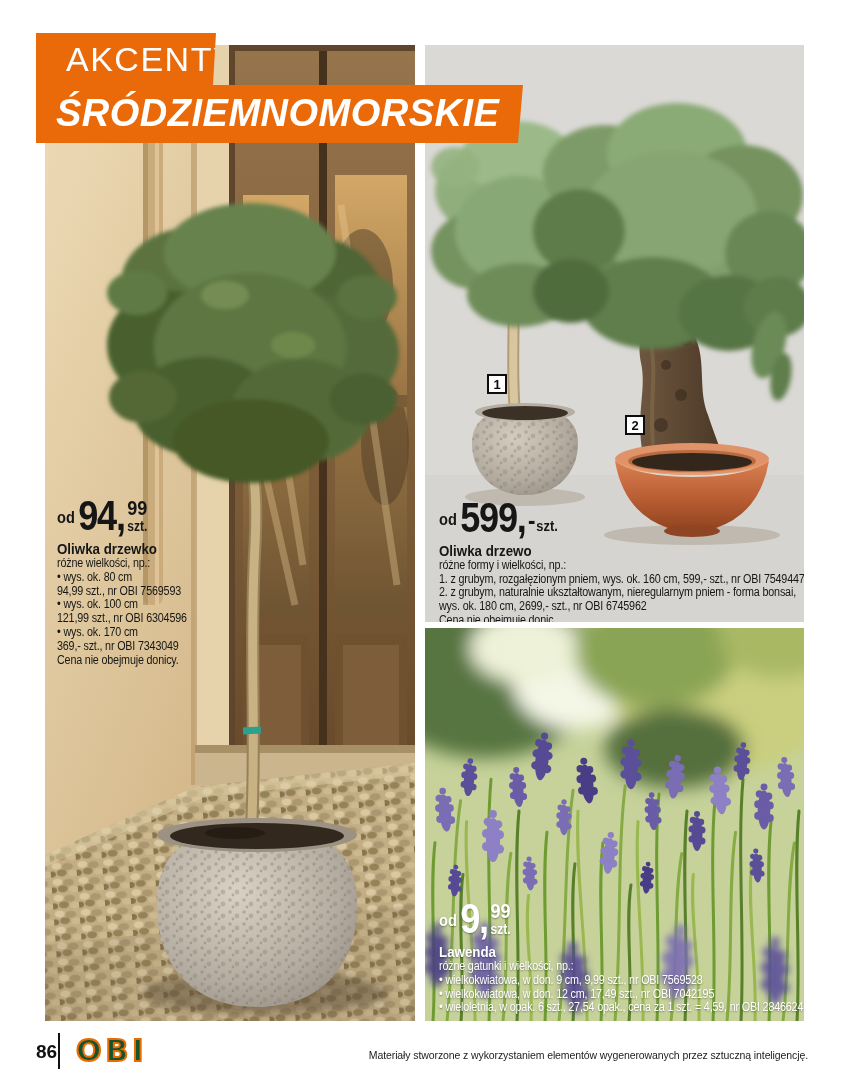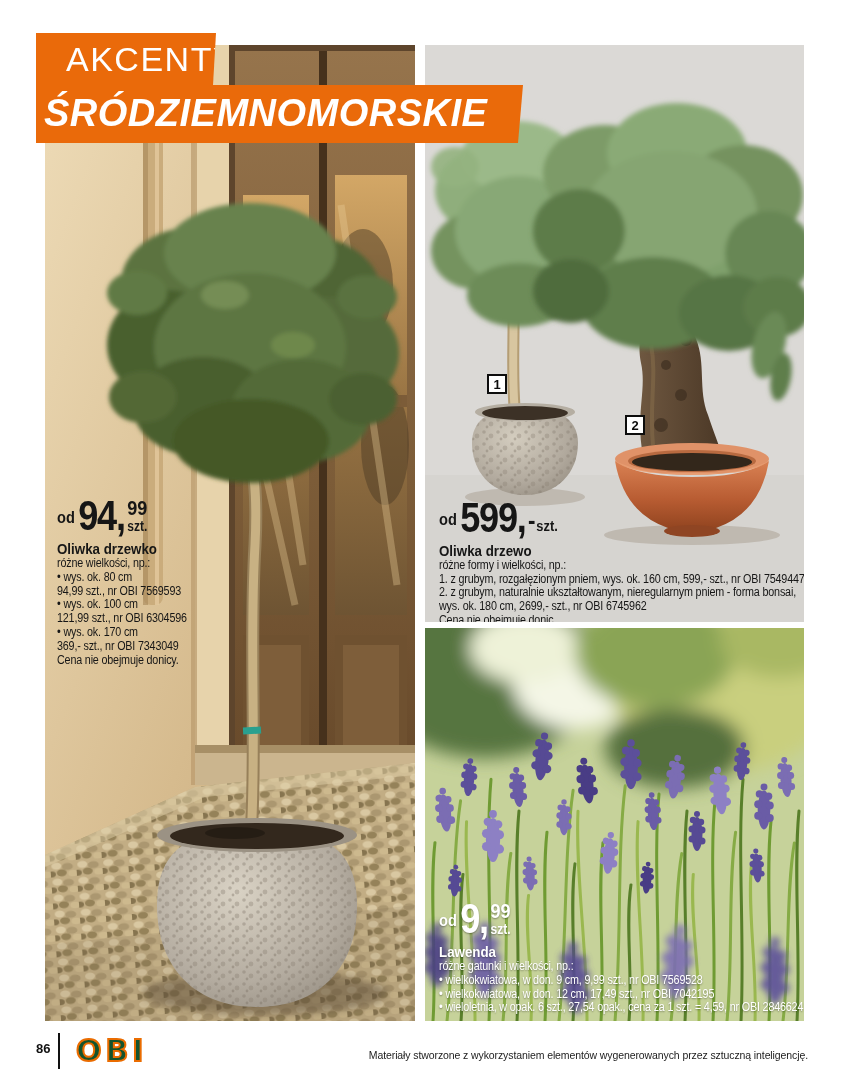--- a/index.html
+++ b/index.html
@@ -13,21 +13,21 @@
   .photo-left{left:45px;top:45px;width:370px;height:976px;overflow:hidden;background:#d8bd92;}
   .panel-olive{left:425px;top:45px;width:379px;height:577px;overflow:hidden;background:#dbd9d6;}
   .panel-lavender{left:425px;top:628px;width:379px;height:393px;overflow:hidden;background:#c6d29a;}
 
   
   .banner{left:36px;top:33px;z-index:20;}
   .banner-line1{width:180px;height:52px;background:#ea6a0a;color:#fff;
     font-size:34px;font-weight:400;line-height:52px;padding-left:30px;letter-spacing:1.5px;
     clip-path:polygon(0 0,100% 0,calc(100% - 3px) 100%,0 100%);white-space:nowrap;}
   .banner-line2{width:487px;height:58px;background:#ea6a0a;color:#fff;
-    font-style:italic;font-weight:800;font-size:38px;line-height:56px;padding-left:8px;
+    font-style:italic;font-weight:800;font-size:38px;line-height:56px;padding-left:20px;
     letter-spacing:.5px;clip-path:polygon(0 0,100% 0,calc(100% - 5px) 100%,0 100%);white-space:nowrap;}
 
   
   .overlay{position:absolute;z-index:10;transform:scaleX(.86);transform-origin:0 0;}
   .price{display:flex;align-items:flex-end;}
   .price .od{font-size:17px;font-weight:700;margin:0 4px 5px 0;}
   .price .big{font-size:42px;font-weight:800;line-height:.78;letter-spacing:-1.5px;}
   .price .stack{display:flex;flex-direction:column;margin-left:3px;}
   .price .sup{font-size:21px;font-weight:800;line-height:1;}
   .price .unit{font-size:14px;font-weight:700;line-height:1;margin-top:1px;}
@@ -36,21 +36,21 @@
   .price--dash .unit{font-size:15px;margin:5px 0 0 1px;}
   .prod-name{font-size:15.5px;font-weight:700;margin-top:7px;line-height:1.1;}
   .prod-line{font-size:12.5px;line-height:13.8px;letter-spacing:-.2px;white-space:nowrap;}
   .txt-white{color:#fff;text-shadow:0 1px 2px rgba(0,0,0,.38);}
 
   
   .num-badge{position:absolute;z-index:12;width:20px;height:20px;background:#fff;border:2px solid #0d0d0d;
     display:flex;align-items:center;justify-content:center;font-size:13px;font-weight:700;color:#0d0d0d;}
 
   
-  .footer-pagenum{position:absolute;left:36px;top:1041px;font-size:13px;font-weight:700;color:#111;}
+  .footer-pagenum{position:absolute;left:36px;top:1041px;font-size:19px;font-weight:700;color:#111;}
   .footer-divider{position:absolute;left:58px;top:1033px;width:2px;height:36px;background:#111;}
   .obi-logo{position:absolute;left:76px;top:1033px;font-family:"DejaVu Sans",sans-serif;
     font-size:30px;font-weight:900;letter-spacing:4px;color:#14532d;-webkit-text-stroke:2px #ea6c00;}
   .ai-disclaimer{position:absolute;right:42px;top:1049px;font-size:10.5px;color:#1c1c1c;letter-spacing:-.1px;text-align:right;}
 </style>
 </head>
 <body>
 
 <div class="page">
 

